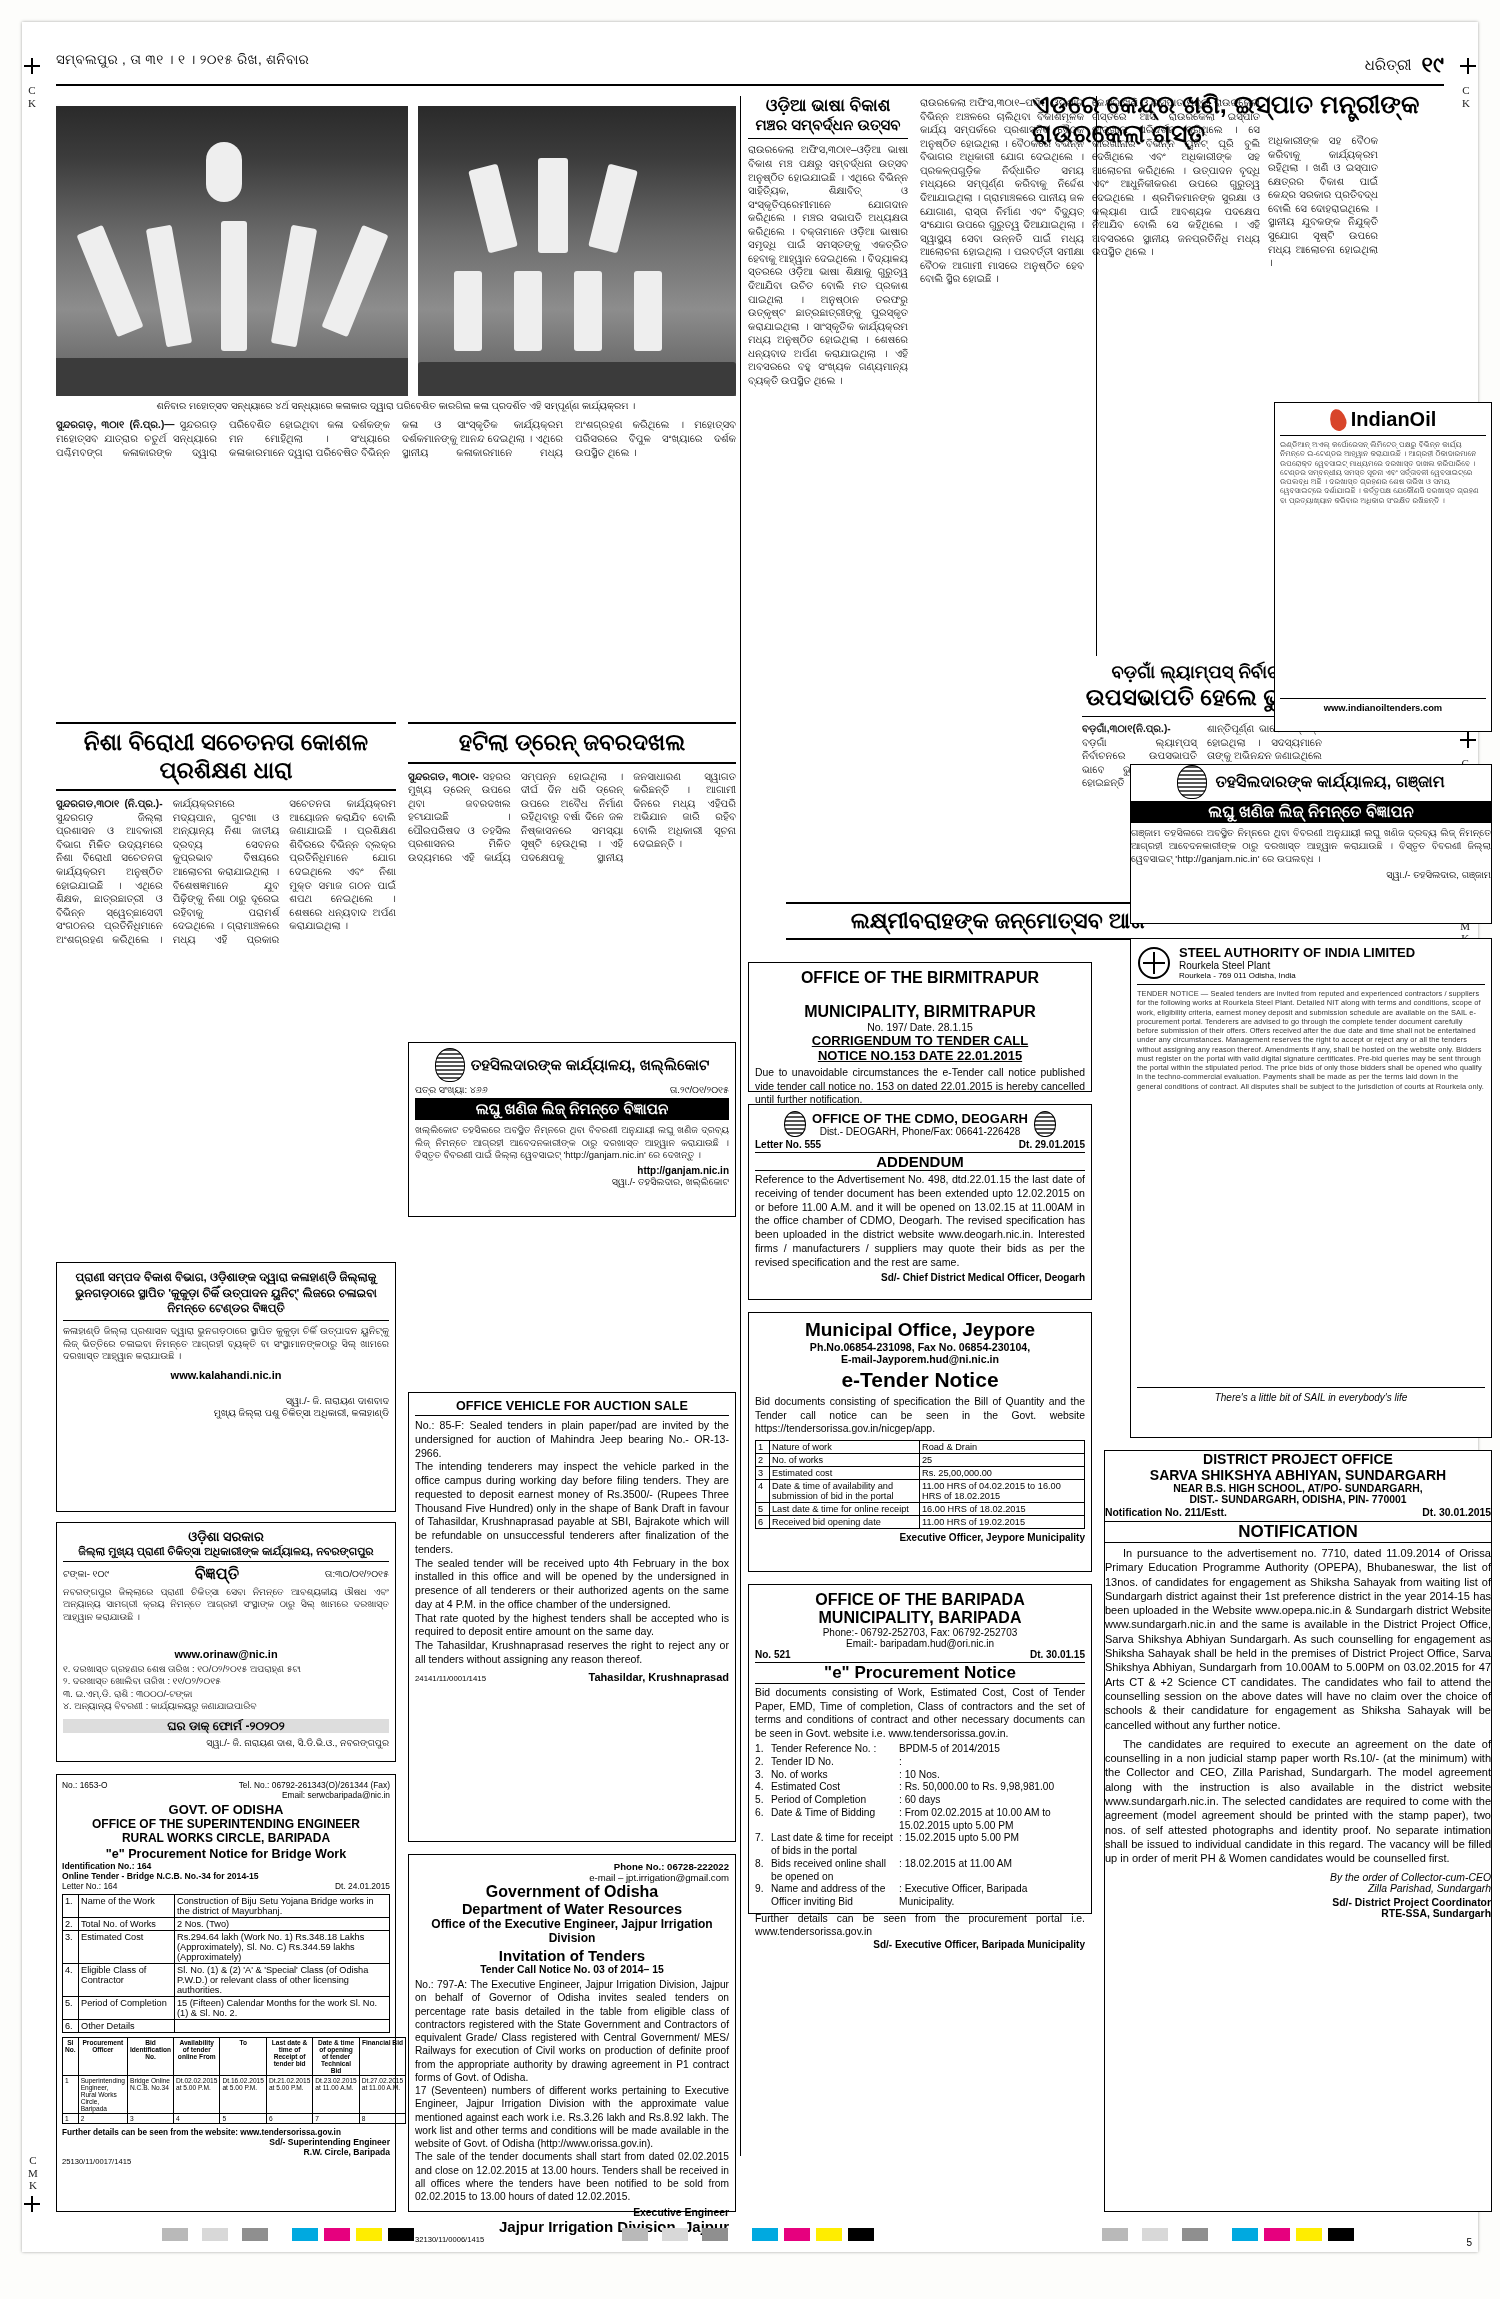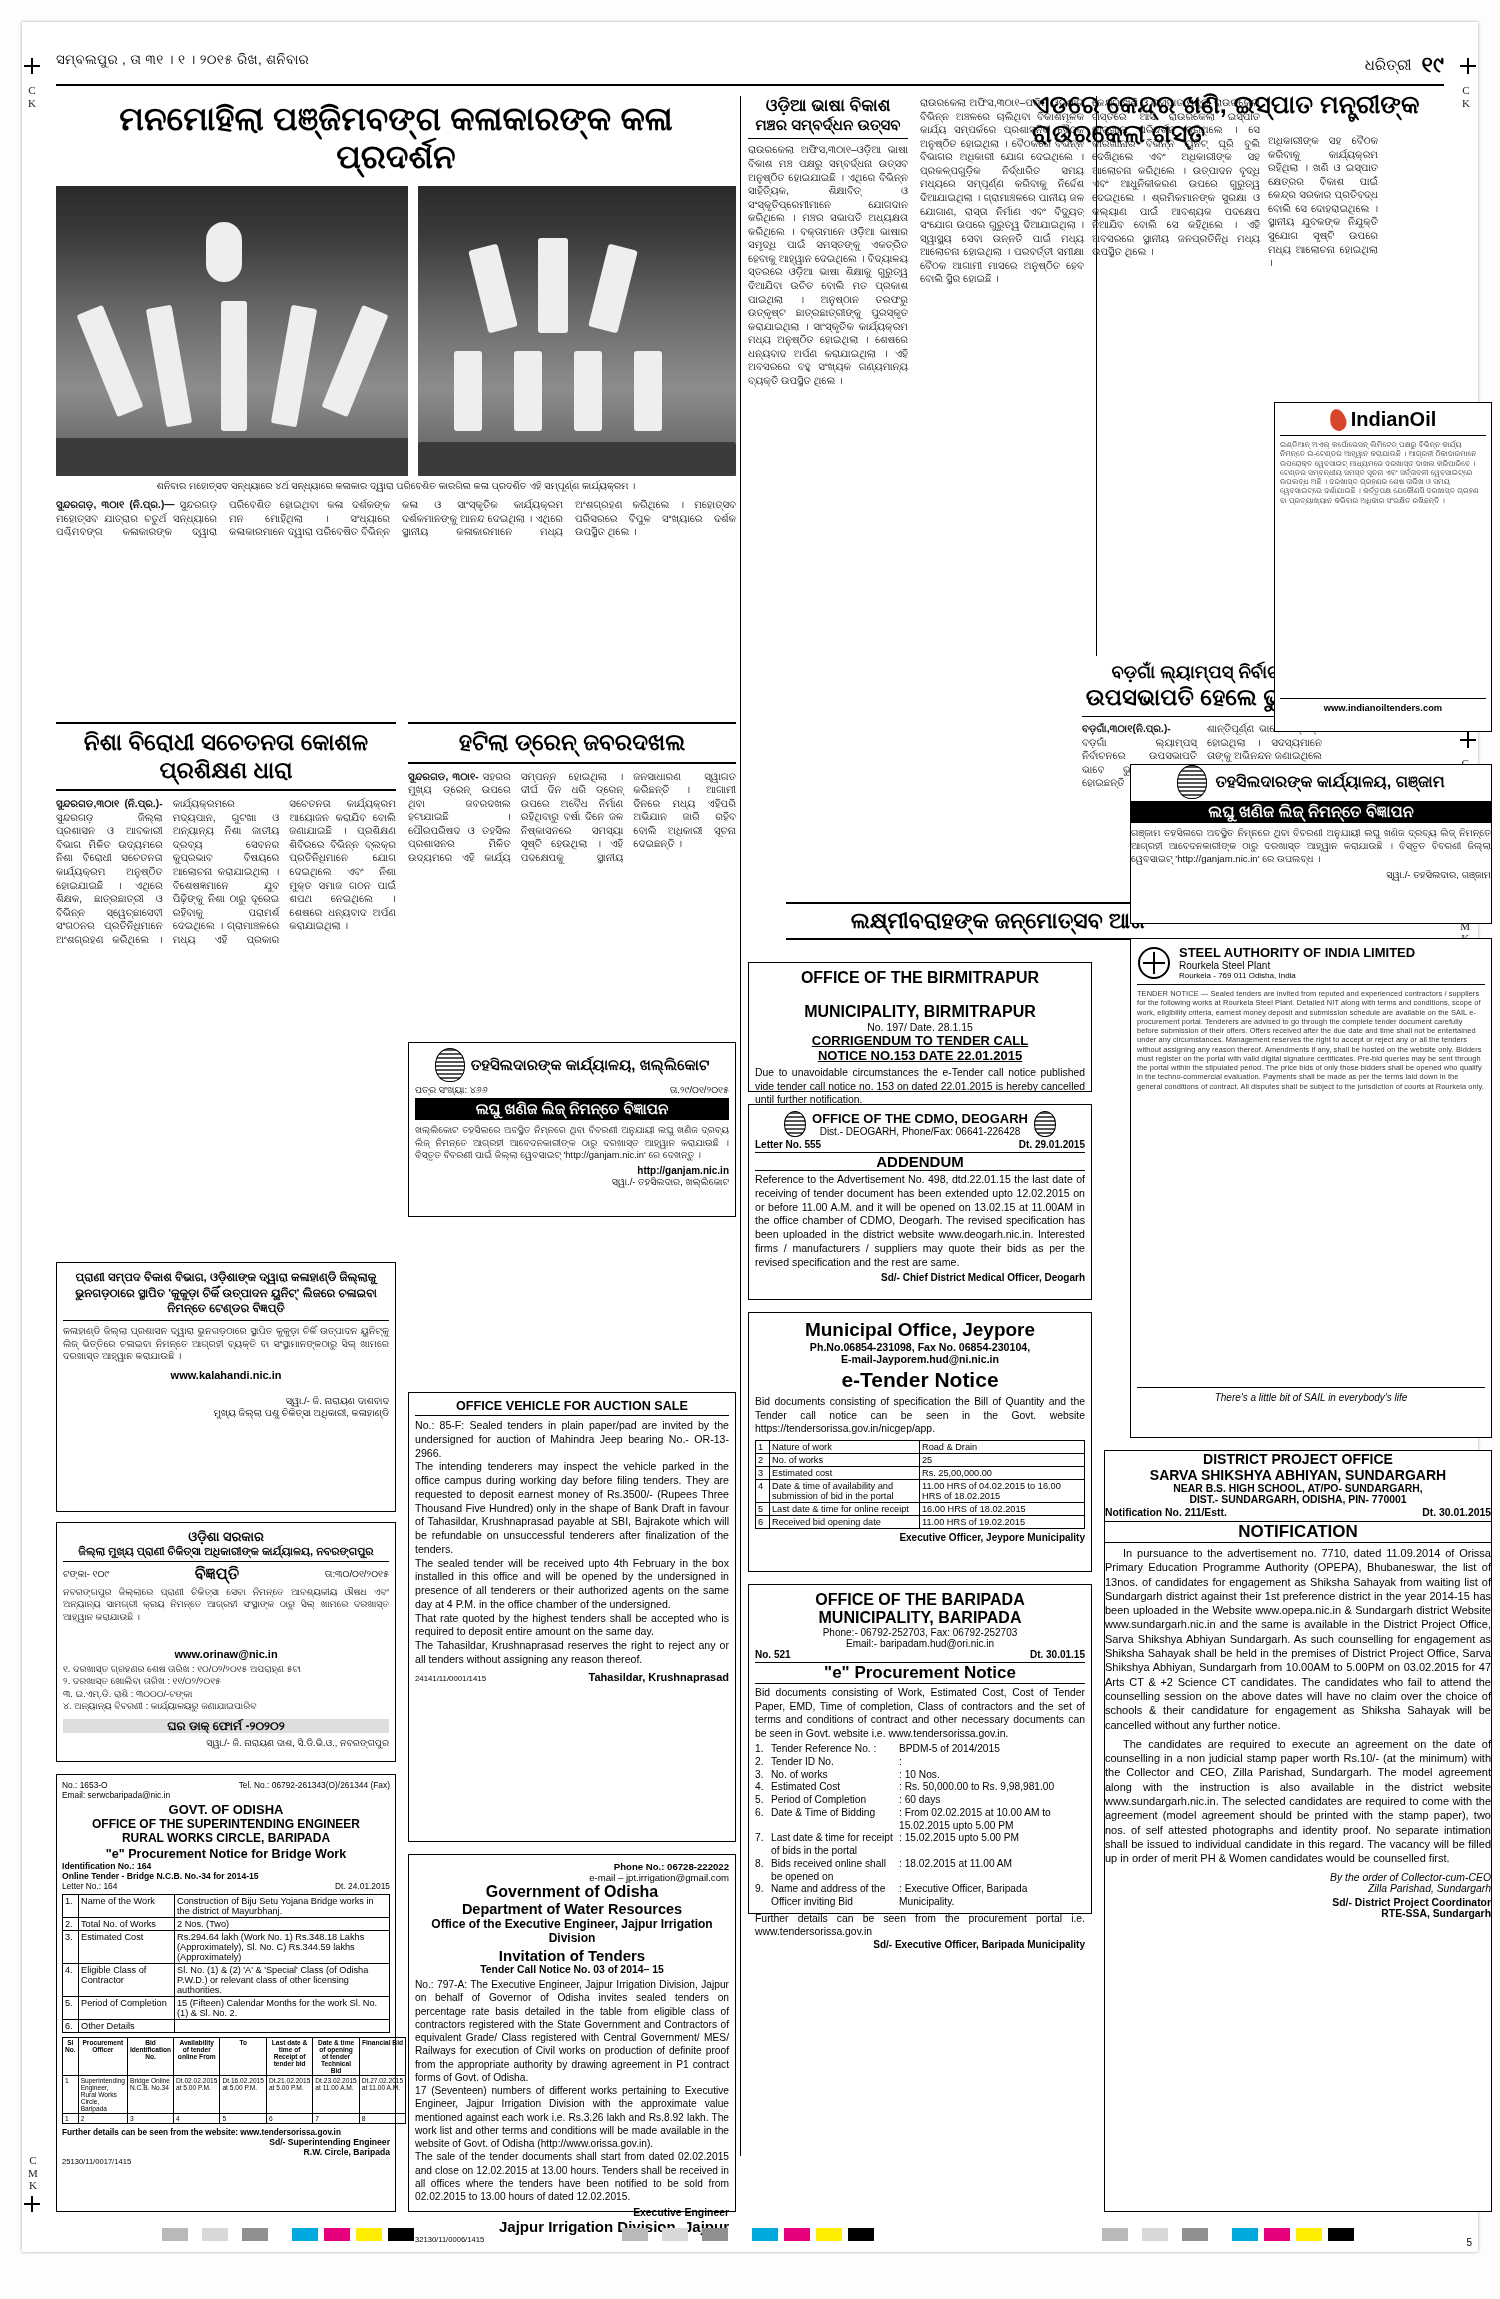--- a/index.html
+++ b/index.html
@@ -133,21 +133,20 @@
 
     <div class="masthead">
       <div class="left odia">ସମ୍ବଲପୁର , ତା ୩୧ । ୧ । ୨୦୧୫ ରିଖ, ଶନିବାର</div>
       <div class="right">
         <span class="odia" style="font-size:15px;">ଧରିତ୍ରୀ</span>
         <span class="pageno odia">୧୯</span>
       </div>
     </div>
 
     <div class="col" style="left:34px; top:74px; width:680px;">
-      <div class="headline odia">ମନମୋହିଲା ପଞ୍ଜିମବଙ୍ଗ କଳାକାରଙ୍କ କଳା ପ୍ରଦର୍ଶନ</div>
 
       <div style="display:flex; gap:10px; margin-top:10px;">
         <div class="photo" style="width:352px;height:290px;">
           <div class="stagebg"></div>
           <div class="fig" style="left:150px;top:36px;width:36px;height:60px;border-radius:18px;"></div>
           <div class="fig" style="left:40px;top:120px;width:28px;height:110px;transform:rotate(-22deg);"></div>
           <div class="fig" style="left:100px;top:120px;width:26px;height:120px;transform:rotate(-10deg);"></div>
           <div class="fig" style="left:165px;top:115px;width:26px;height:130px;"></div>
           <div class="fig" style="left:225px;top:120px;width:26px;height:120px;transform:rotate(10deg);"></div>
           <div class="fig" style="left:285px;top:120px;width:28px;height:110px;transform:rotate(22deg);"></div>
@@ -240,21 +239,21 @@
       </div>
       <div class="center b" style="font-size:12px;margin-top:4px;font-family:'Liberation Sans',sans-serif;background:#ddd;">ଘର ଡାକ୍ ଫୋର୍ମ -୨୦୨୦୨</div>
       <div style="text-align:right;font-size:9.4px;margin-top:4px;font-family:'Liberation Sans',sans-serif;">ସ୍ୱା./- ଜି. ନାରାୟଣ ଦାଶ, ସି.ଡି.ଭି.ଓ., ନବରଙ୍ଗପୁର</div>
     </div>
 
     <div class="ad" style="left:34px; top:1752px; width:340px; height:438px; padding:5px;">
       <div style="display:flex;justify-content:space-between;font-size:8.4px;font-family:'Liberation Sans',sans-serif;">
         <span>No.: 1653-O</span>
         <span>Tel. No.: 06792-261343(O)/261344 (Fax)</span>
       </div>
-      <div style="text-align:left;font-size:8.4px;font-family:'Liberation Sans',sans-serif;">Email: serwcbaripada@nic.in</div>
+      <div style="text-align:right;font-size:8.4px;font-family:'Liberation Sans',sans-serif;">Email: serwcbaripada@nic.in</div>
       <div class="t" style="font-size:13px;margin-top:2px;">GOVT. OF ODISHA</div>
       <div class="t" style="font-size:12px;">OFFICE OF THE SUPERINTENDING ENGINEER</div>
       <div class="t" style="font-size:12px;">RURAL WORKS CIRCLE, BARIPADA</div>
       <div class="t" style="font-size:12.6px;margin-top:2px;">"e" Procurement Notice for Bridge Work</div>
       <div style="font-size:8.6px;font-weight:bold;font-family:'Liberation Sans',sans-serif;">Identification No.: 164</div>
       <div style="font-size:8.6px;font-weight:bold;font-family:'Liberation Sans',sans-serif;">Online Tender - Bridge N.C.B. No.-34 for 2014-15</div>
       <div style="display:flex;justify-content:space-between;font-size:8.4px;font-family:'Liberation Sans',sans-serif;">
         <span>Letter No.: 164</span>
         <span>Dt. 24.01.2015</span>
       </div>

